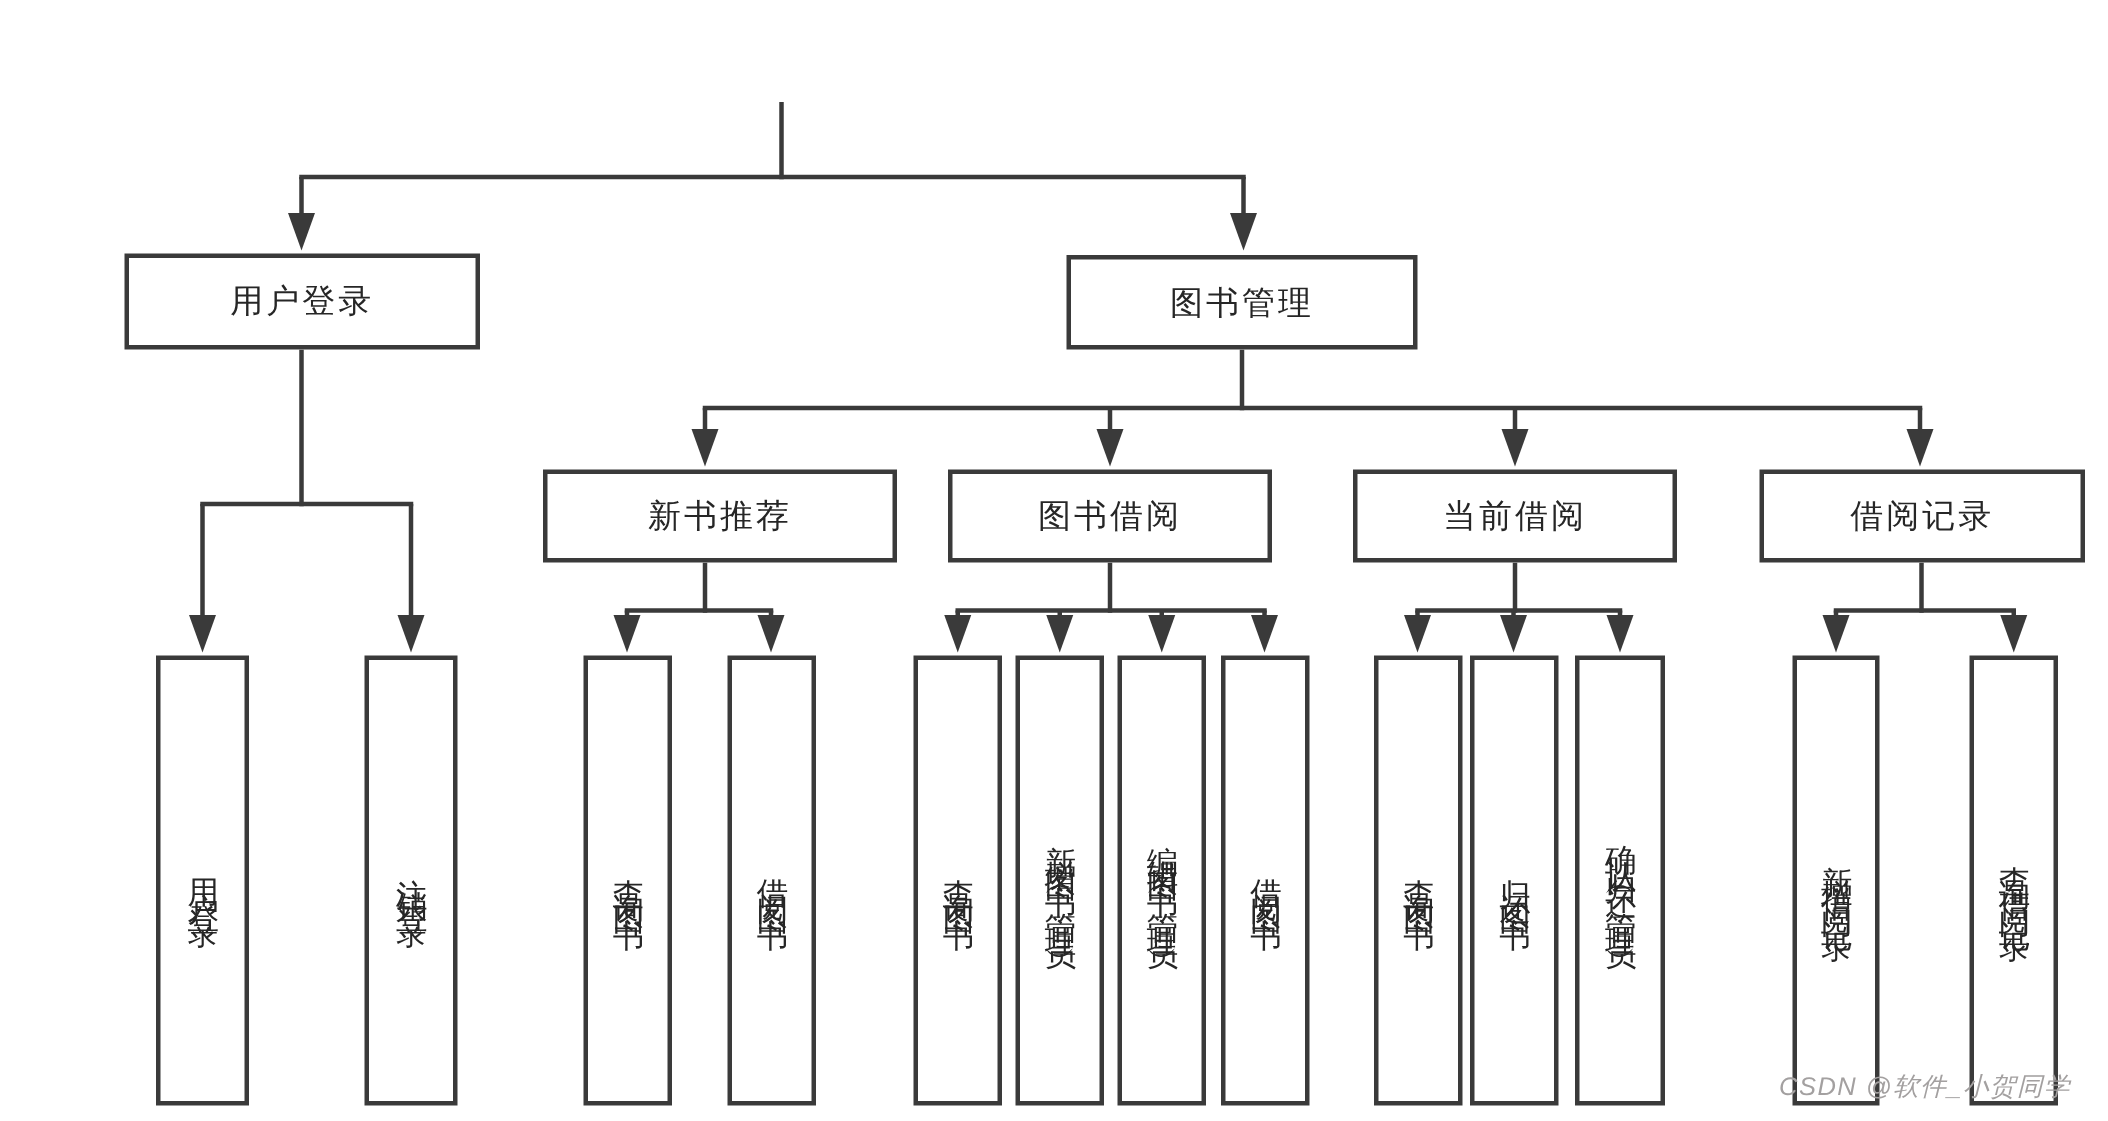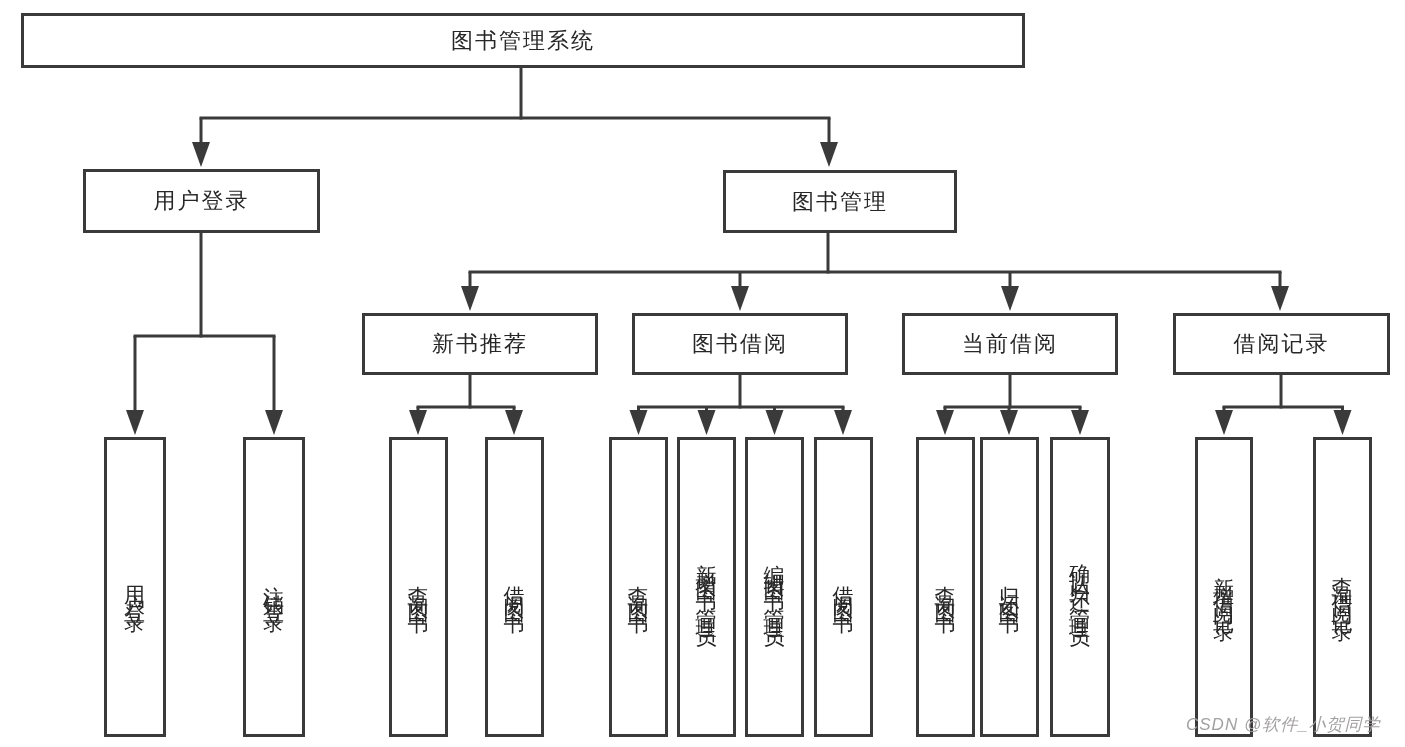--- a/index.html
+++ b/index.html
@@ -125,28 +125,25 @@
       <polygon points="765.5,410 783.5,410 774.5,435"></polygon>
       <polygon points="834,410 852,410 843,435"></polygon>
       <polygon points="936,410 954,410 945,435"></polygon>
       <polygon points="1000,410 1018,410 1009,435"></polygon>
       <polygon points="1071,410 1089,410 1080,435"></polygon>
       <polygon points="1215,410 1233,410 1224,435"></polygon>
       <polygon points="1333.5,410 1351.5,410 1342.5,435"></polygon>
     </g>
   </svg>
 
-  <div class="node" style="left:21px; top:13px; width:1004px; height:55px;">
-    <span class="lbl">图书管理系统</span>
-  </div>
 
   <div class="node" style="left:83px; top:169px; width:237px; height:64px;">
     <span class="lbl">用户登录</span>
   </div>
-  <div class="node" style="left:711px; top:170px; width:234px; height:63px;margin-left:12px;">
+  <div class="node" style="left:711px; top:170px; width:234px; height:63px;">
     <span class="lbl">图书管理</span>
   </div>
 
   <div class="node" style="left:362px; top:313px; width:236px; height:62px;">
     <span class="lbl">新书推荐</span>
   </div>
   <div class="node" style="left:632px; top:313px; width:216px; height:62px;">
     <span class="lbl">图书借阅</span>
   </div>
   <div class="node" style="left:902px; top:313px; width:216px; height:62px;">

